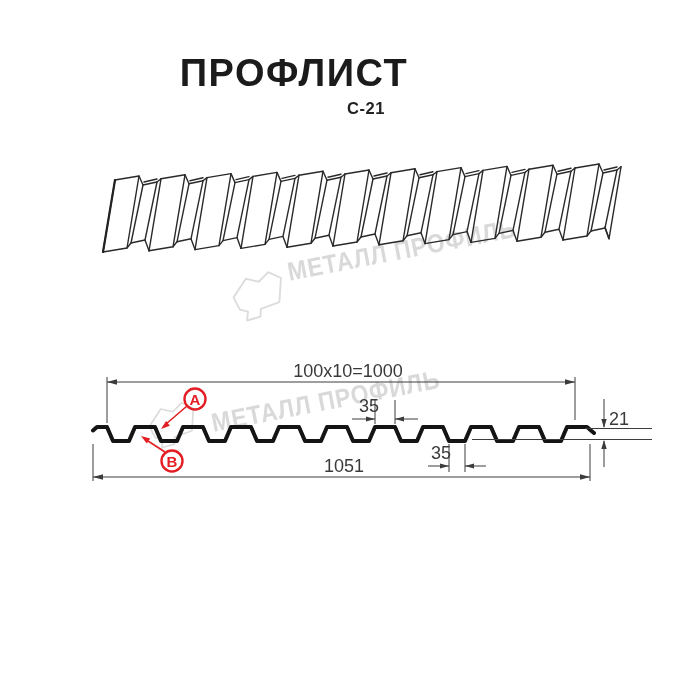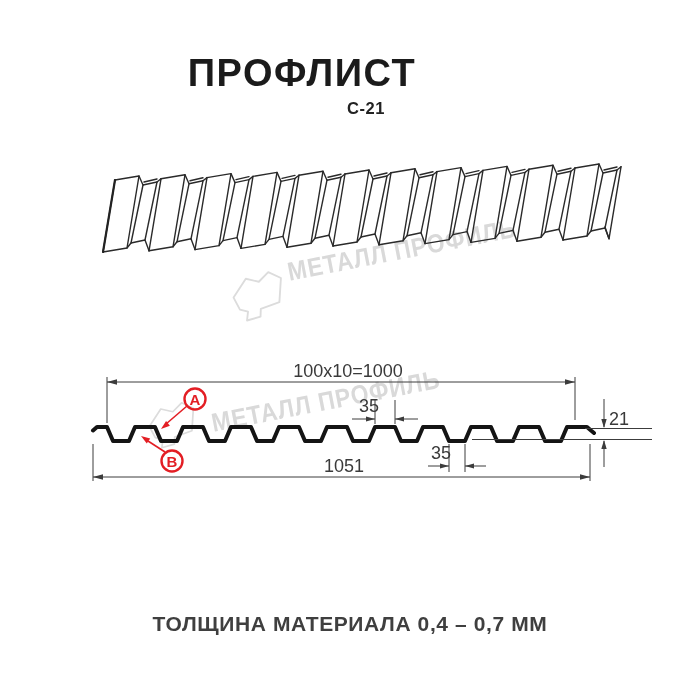--- a/index.html
+++ b/index.html
@@ -1,18 +1,18 @@
 <!DOCTYPE html>
 <html><head>
 <meta charset="utf-8">
 <style>
   html,body{margin:0;padding:0;background:#ffffff;}
   .page{position:relative;width:700px;height:700px;background:#ffffff;overflow:hidden;
         font-family:"Liberation Sans", sans-serif;}
-  .title{position:absolute;left:16px;top:52px;width:572px;text-align:center;
+  .title{position:absolute;left:8px;top:52px;width:572px;text-align:center;
          font-size:38px;font-weight:800;letter-spacing:1.5px;color:#1b1b1b;}
   .subtitle{position:absolute;left:16px;top:99px;width:700px;text-align:center;
          font-size:16.5px;font-weight:600;letter-spacing:0.5px;color:#222222;}
   .footer-note{position:absolute;left:0;top:612px;width:700px;text-align:center;
          font-size:21px;font-weight:600;letter-spacing:0.6px;color:#3f3f3f;}
   .wm-text{position:absolute;font-size:26px;font-weight:700;letter-spacing:1px;
          color:#d9d9d9;white-space:nowrap;transform-origin:0 50%;}
   .wm-text.upper{left:288px;top:257px;transform:rotate(-11deg) scaleX(0.88);}
   .wm-text.lower{left:212px;top:408px;transform:rotate(-11deg) scaleX(0.88);}
   .wm-logo{position:absolute;transform-origin:50% 50%;}
@@ -140,15 +140,14 @@
       <g>
         <circle cx="172" cy="461" r="10.5" fill="none" stroke="#e31e24" stroke-width="2.4"></circle>
         <path d="M165,452 L148,441" stroke="#e31e24" stroke-width="1.6" fill="none"></path>
         <polygon points="141,436 150.2,438.5 146.8,443.5" fill="#e31e24"></polygon>
         <text class="red-letter" x="172" y="466.5" text-anchor="middle">В</text>
       </g>
 
     </g>
   </svg>
 
-  <div class="footer-note">ТОЛЩИНА МАТЕРИАЛА 0,4 – 0,7 ММ</div>
 
 </div>
 
 </body></html>

